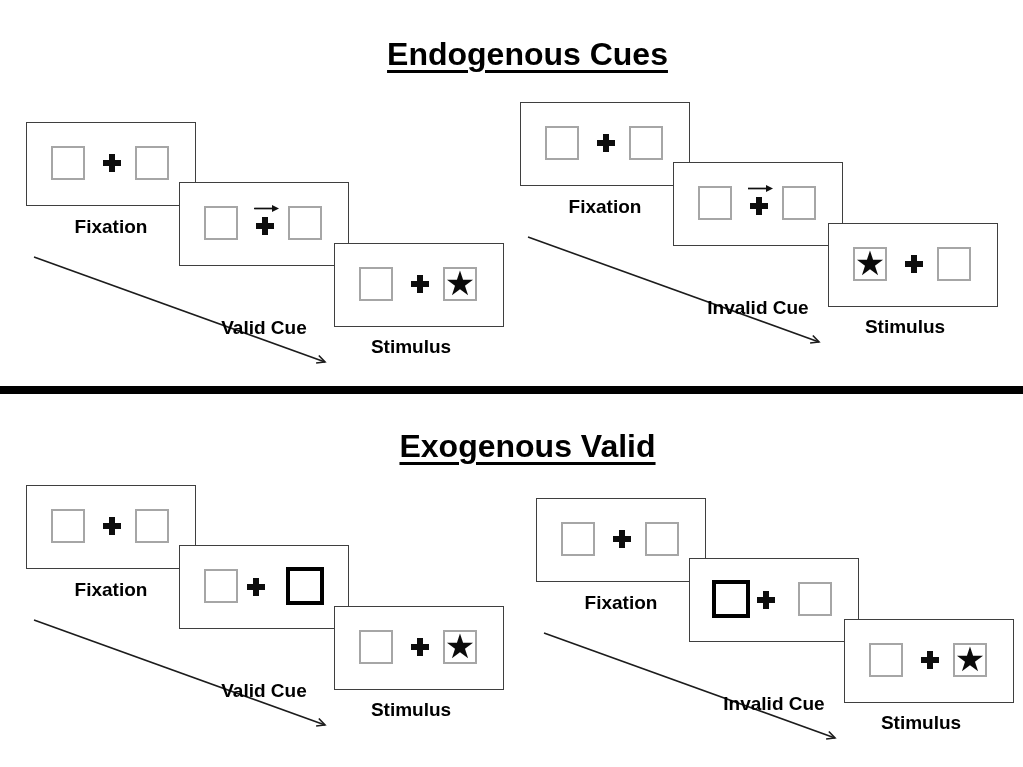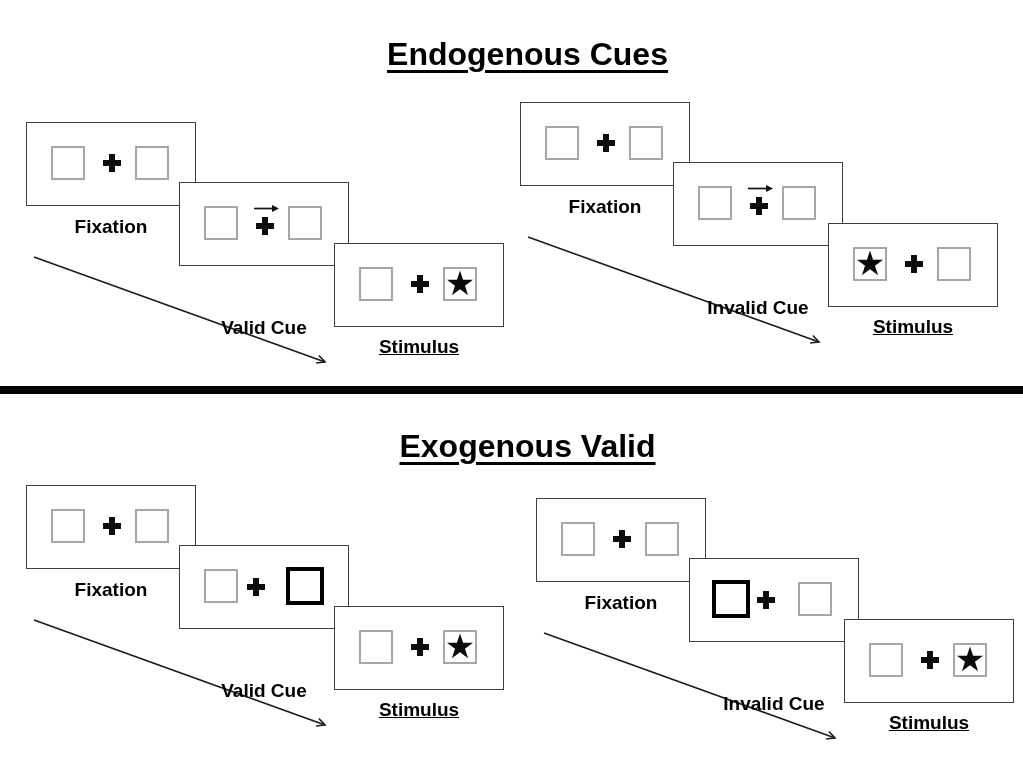--- a/index.html
+++ b/index.html
@@ -29,21 +29,21 @@
   .card1{left:0;top:0;}
   .card2{left:153px;top:60px;}
   .card3{left:308px;top:121px;}
 
   .card-label{
     position:absolute;width:170px;text-align:center;
     font-weight:bold;font-size:19px;line-height:20px;
   }
   .l1{left:0;top:95px;}
   .l2{left:153px;top:156px;margin-top:40px;}
-  .l3{left:308px;top:215px;text-decoration:underline;}
+  .l3{left:300px;top:215px;}
 
   .sq{
     position:absolute;width:34px;height:34px;box-sizing:border-box;
     border:2px solid #a6a6a6;background:#fff;top:23px;
     display:flex;align-items:center;justify-content:center;
   }
   .sq.left{left:24px;}
   .sq.right{left:108px;}
   .sq.bold{
     width:38px;height:38px;border:4px solid #000;margin-left:-2px;margin-top:-2px;

